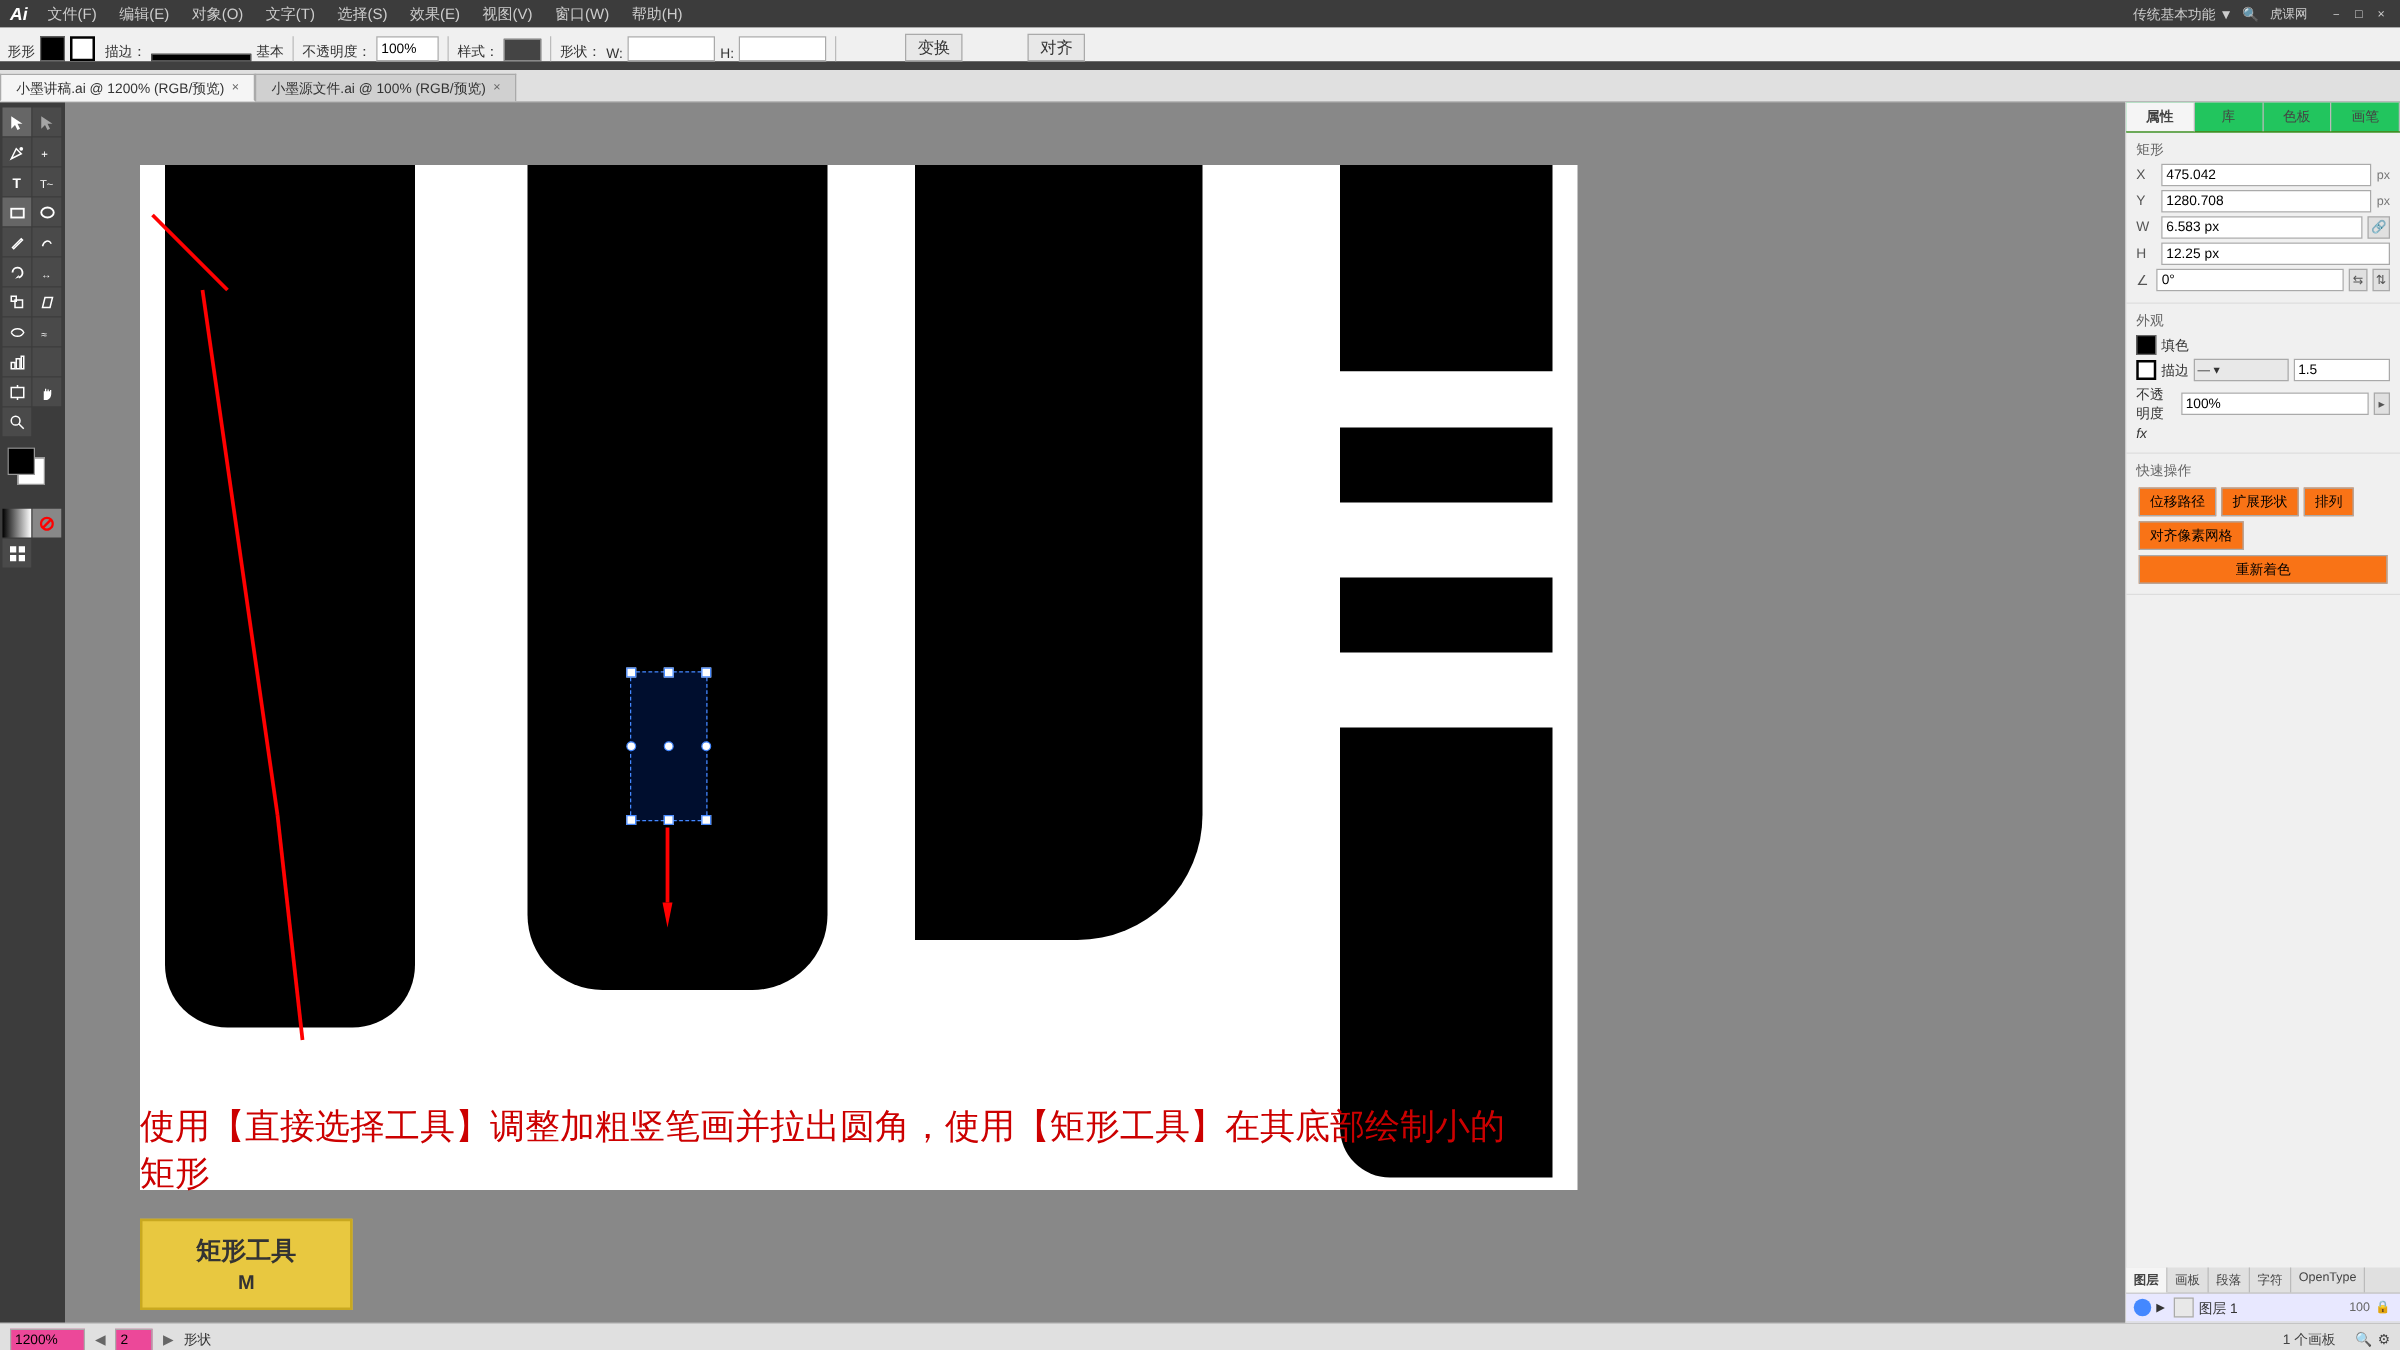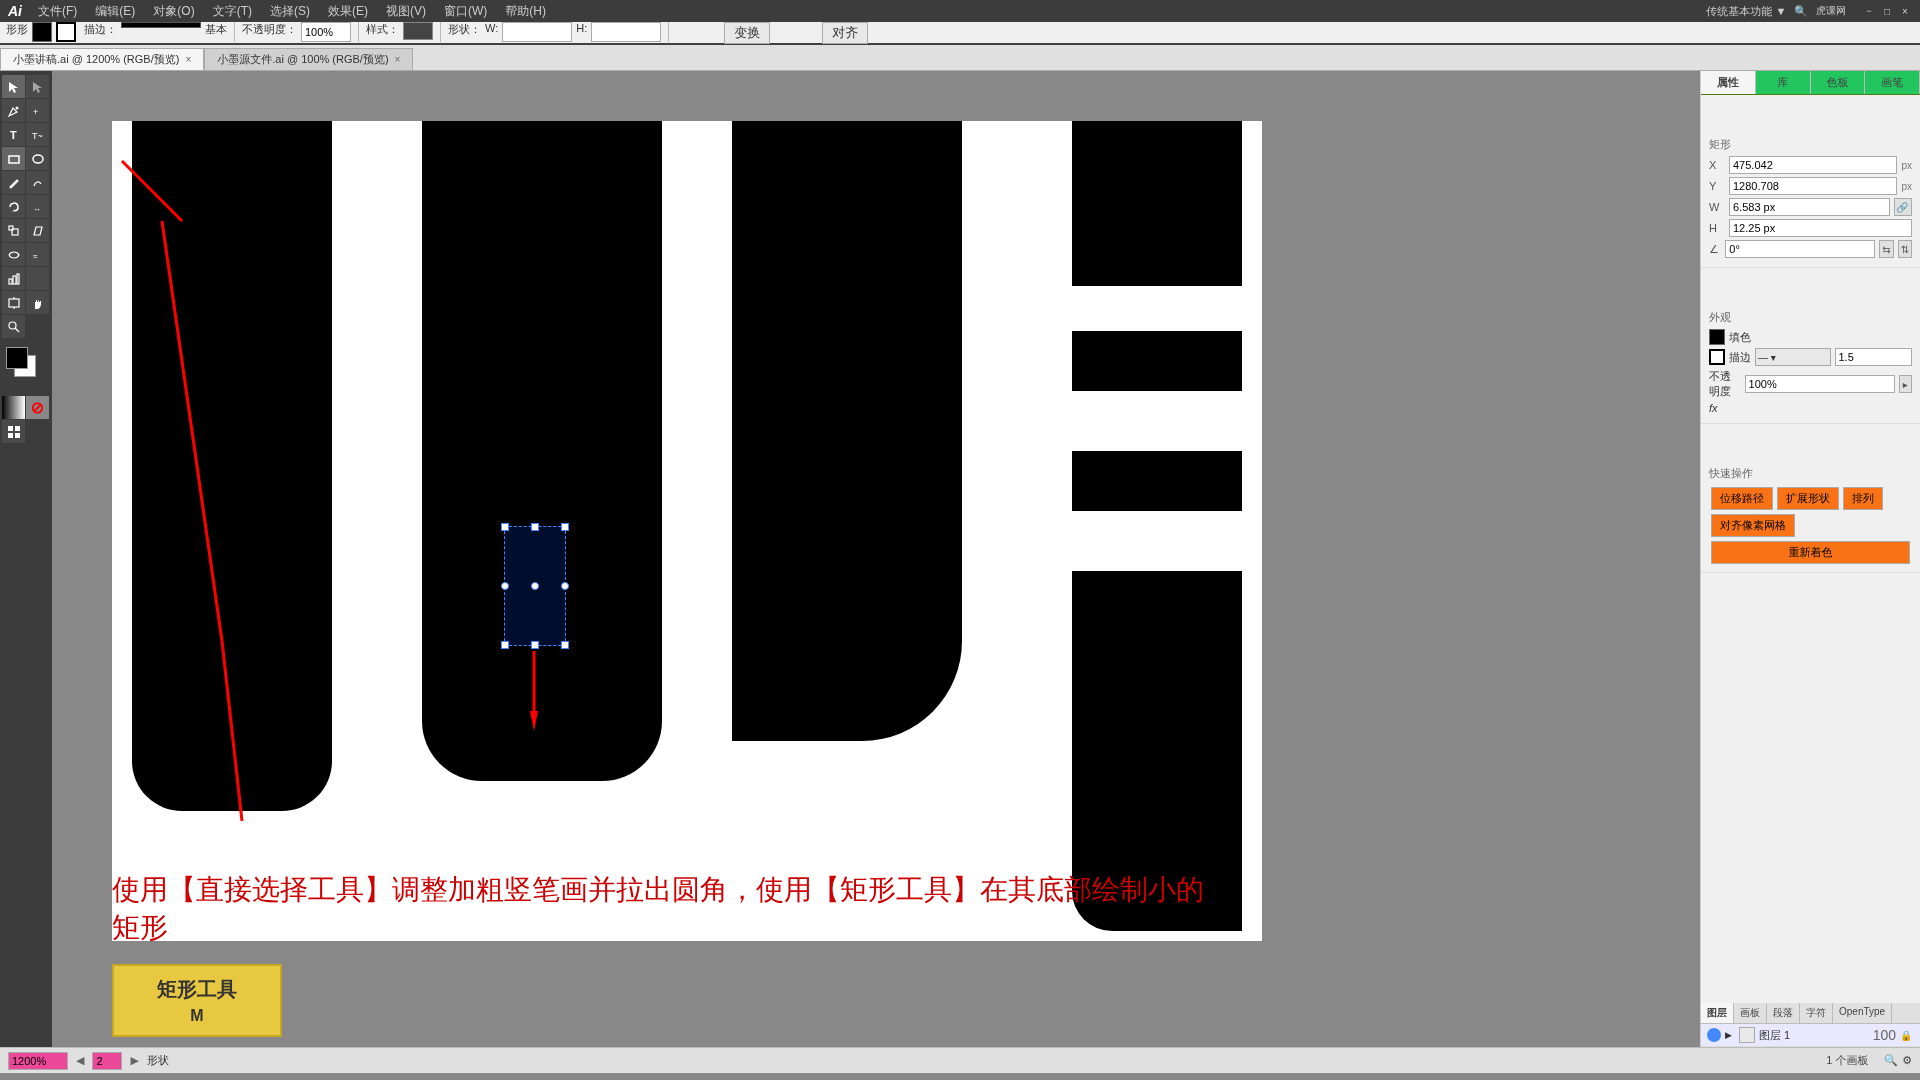--- a/index.html
+++ b/index.html
@@ -36,25 +36,25 @@
       gap: 8px;
       color: #ccc;
       font-size: 11px;
     }
     .window-controls { display: flex; gap: 4px; margin-left: 8px; }
     .win-btn { width: 14px; height: 14px; display: flex; align-items: center; justify-content: center; color: #ccc; cursor: pointer; font-size: 10px; }
 
     
     #toolbar {
       width: 100%;
-      height: 23px;
+      height: 34px;
       background: #f0f0f0;
-      border-bottom: 2px solid #404040;
-      display: flex;
-      align-items: flex-start;
+      border-bottom: 7px solid #404040;
+      display: flex;
+      align-items: flex-end;
       padding: 0 6px;
       gap: 4px;
     }
     .tool-label { font-size: 11px; color: #333; }
     .tool-swatch { width: 20px; height: 20px; background: #000; border: 1px solid #666; }
     .tool-swatch-white { width: 20px; height: 20px; background: #fff; border: 1px solid #666; }
     .toolbar-input {
       height: 20px;
       border: 1px solid #aaa;
       background: #fff;
@@ -250,21 +250,20 @@
       color: #444;
       border-right: 1px solid #bbb;
     }
     .panel-tab.active {
       background: #f5f5f5;
       font-weight: bold;
     }
     .panel-section {
       padding: 6px 8px;
       border-bottom: 1px solid #ddd;
-      margin-top: 36px;
     }
     .panel-section-title {
       font-size: 11px;
       color: #666;
       margin-bottom: 4px;
     }
     .panel-row {
       display: flex;
       align-items: center;
       margin-bottom: 3px;
@@ -318,21 +317,21 @@
     .layer-row {
       display: flex;
       align-items: center;
       padding: 3px 6px;
       background: #e8e8ff;
       border-bottom: 1px solid #ddd;
       gap: 4px;
     }
     .layer-vis { width: 14px; height: 14px; background: #4488ff; border-radius: 50%; }
     .layer-name { font-size: 11px; flex: 1; }
-    .layer-opacity { font-size: 14px; color: #666; }
+    .layer-opacity { font-size: 10px; color: #666; }
 
     
     #statusbar {
       width: 100%;
       height: 26px;
       background: #e0e0e0;
       border-top: 1px solid #bbb;
       display: flex;
       align-items: center;
       padding: 0 8px;

